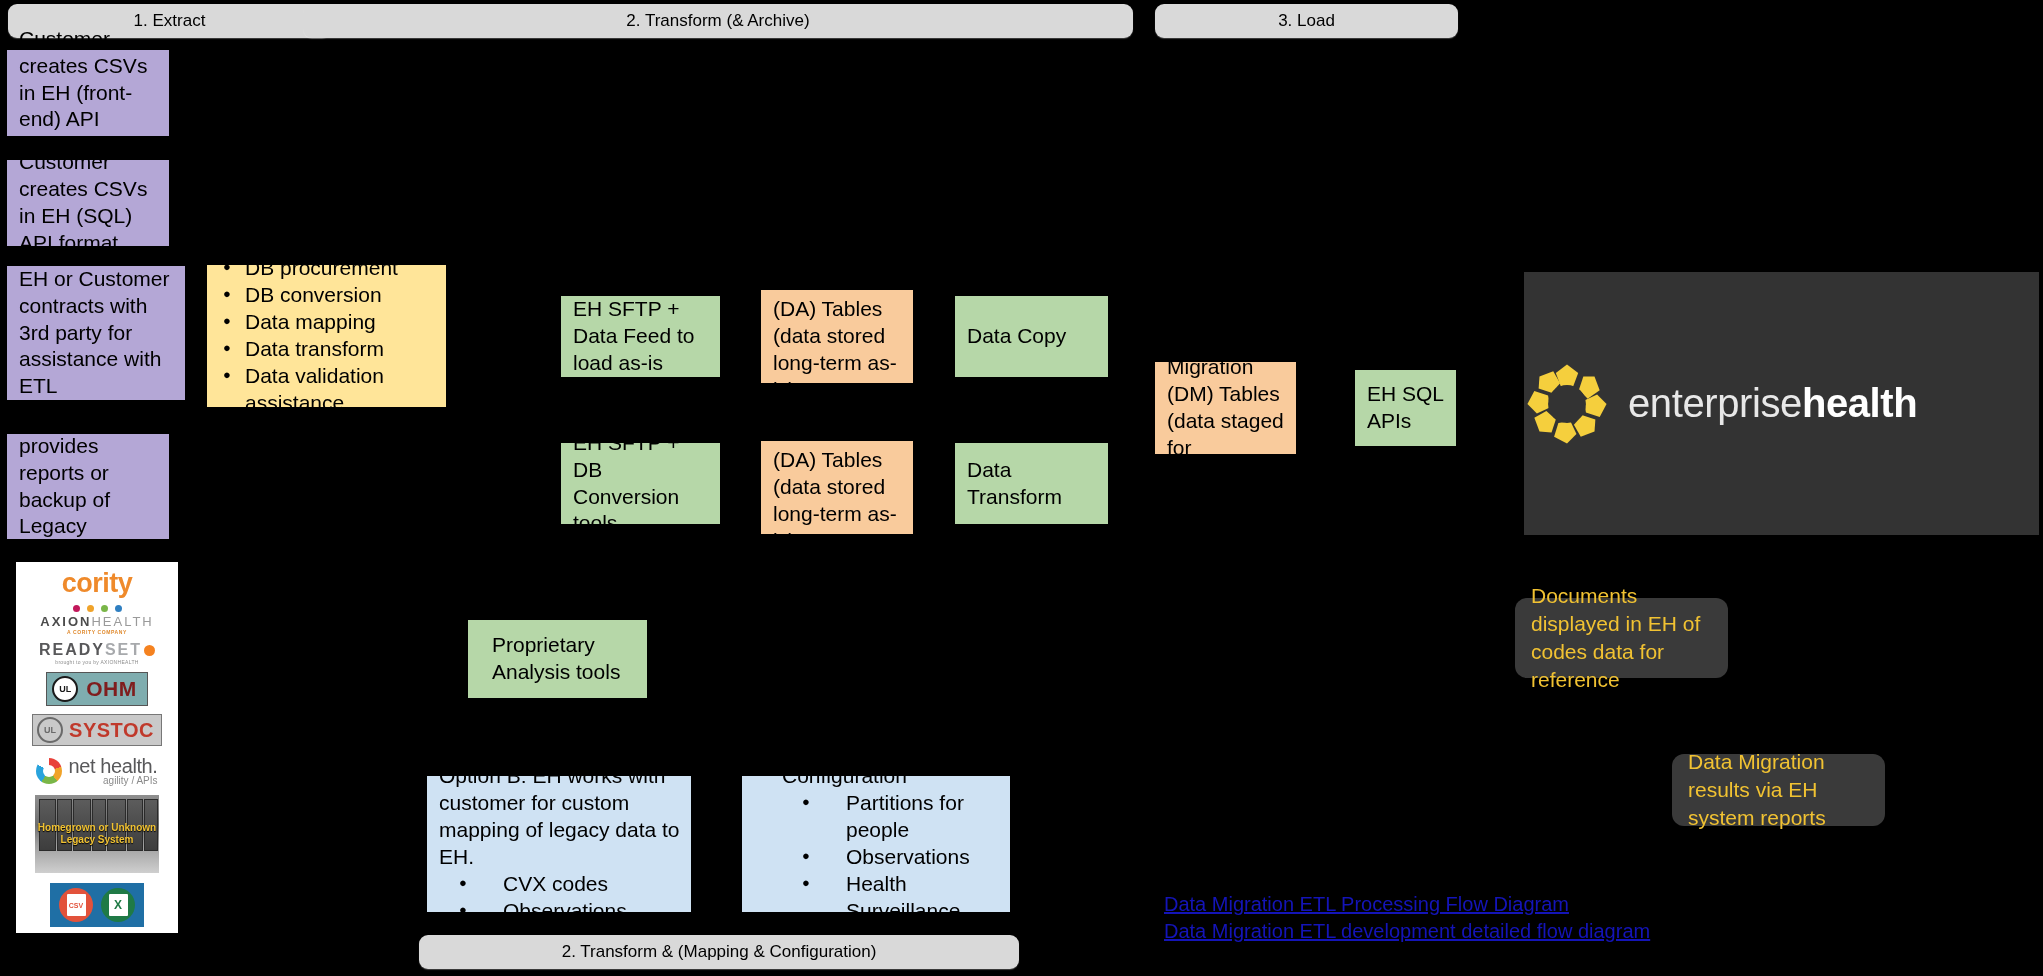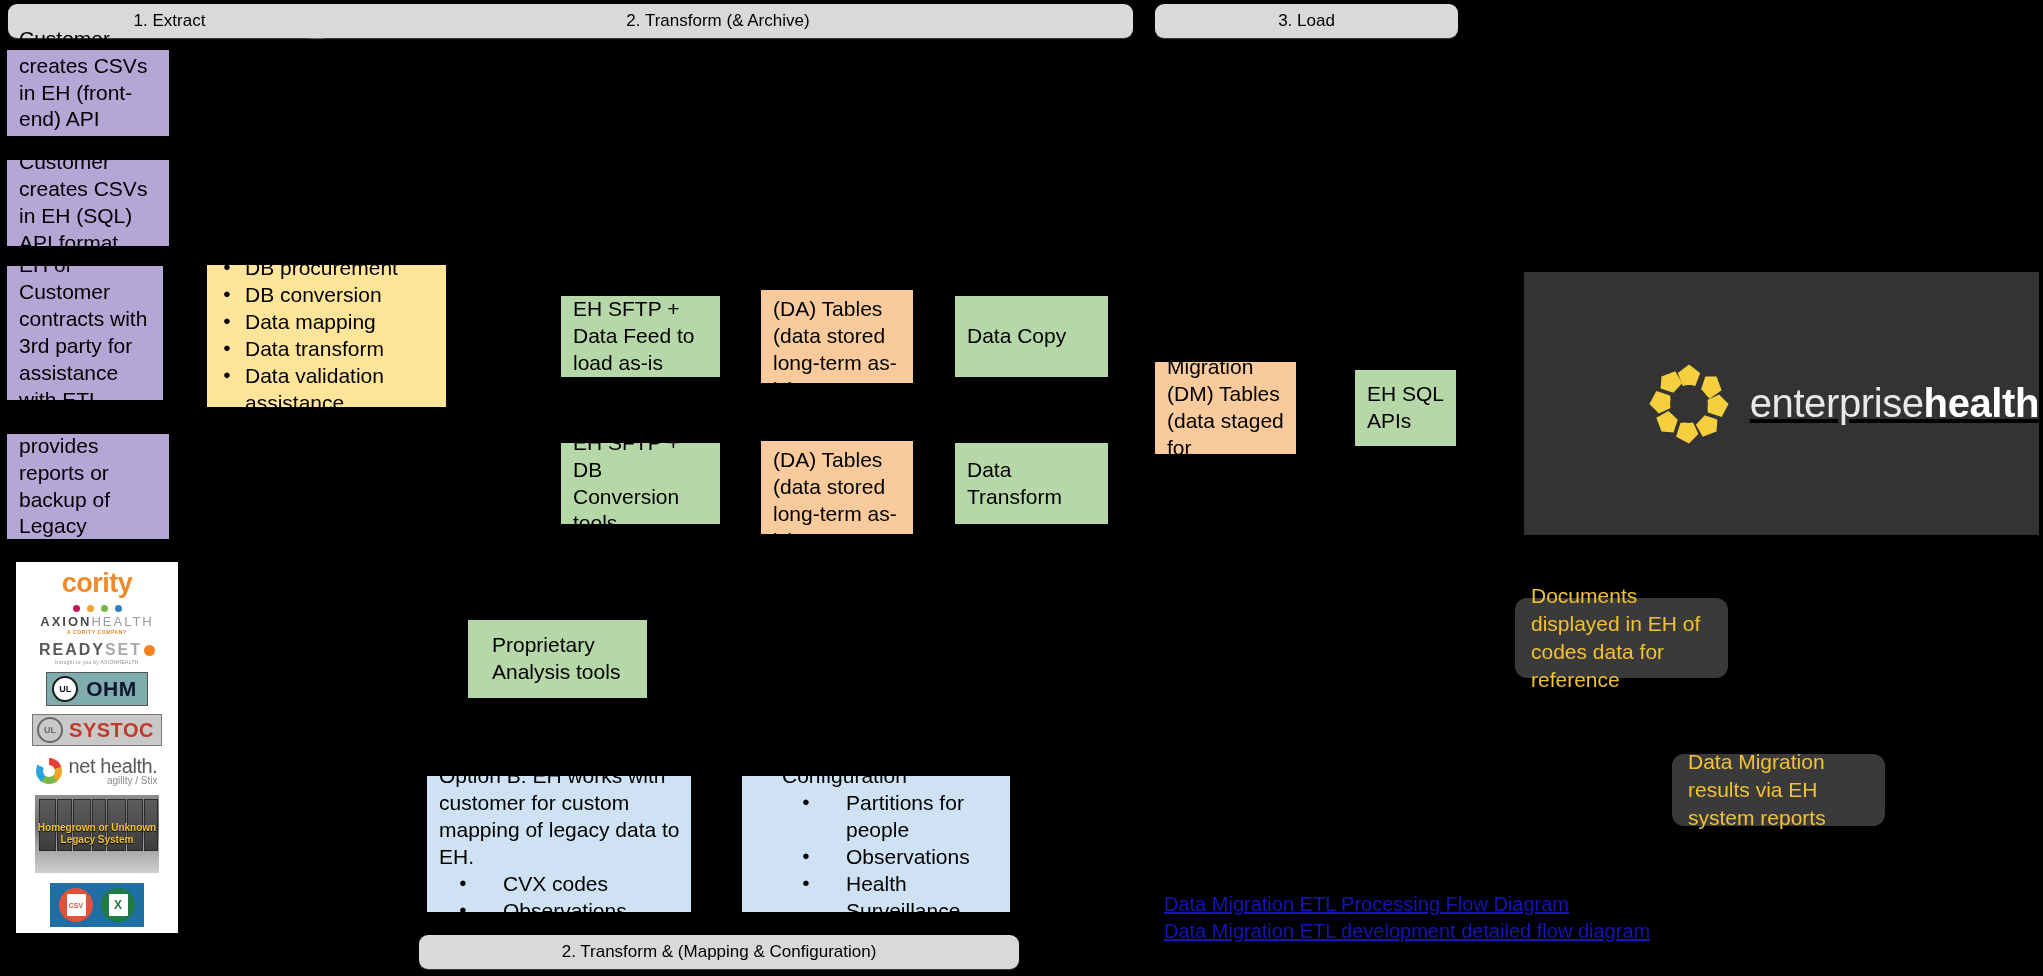--- a/index.html
+++ b/index.html
@@ -85,22 +85,21 @@
     flex-direction: column;
     justify-content: center;
     white-space: pre-line;
   }
 
   
   .eh-panel {
     background: #333333;
     display: flex;
     align-items: center;
-    justify-content: flex-end;
-    text-decoration: underline;
+    justify-content: flex-start;
   }
   .eh-lockup { display: flex; align-items: center; gap: 18px; }
   .eh-word {
     font-size: 40px;
     letter-spacing: -0.4px;
     white-space: nowrap;
   }
   .eh-word .light { color: #e8e8e8; font-weight: 400; }
   .eh-word .bold  { color: #ffffff; font-weight: 700; }
 
@@ -157,21 +156,21 @@
   .lg-ohm {
     margin-top: 7px; background: #7fadaf; border: 1px solid #555;
     padding: 3px 10px 3px 5px; display: flex; align-items: center; gap: 8px;
   }
   .ul-mark {
     width: 22px; height: 22px; border-radius: 50%;
     border: 2px solid #1a1a1a; background: #ffffff;
     display: flex; align-items: center; justify-content: center;
     font-size: 9px; font-weight: 700; color: #1a1a1a;
   }
-  .lg-ohm-txt { font-size: 21px; font-weight: 700; color: #0f172a; letter-spacing: 0.5px; }
+  .lg-ohm-txt { font-size: 21px; font-weight: 700; color: #7f1d1d; letter-spacing: 0.5px; }
   .lg-systoc {
     margin-top: 8px; background: #c9c9c9; border: 1px solid #777;
     padding: 2px 7px 2px 4px; display: flex; align-items: center; gap: 6px;
   }
   .lg-systoc .ul-mark { border-color:#6a6a6a; color:#6a6a6a; background:#c9c9c9;}
   .lg-systoc-txt { font-size: 20px; font-weight: 700; color: #c0392b; letter-spacing: 0.5px; }
   .lg-nethealth {
     margin-top: 10px; display: flex; align-items: center; gap: 6px;
   }
   .nh-ring {
@@ -241,21 +240,21 @@
   </div>
 
   <div class="abs box purple" style="left:7px; top:50px; width:162px; height:86px;">
     <div class="lines">Customer creates CSVs in EH (front-end) API format</div>
   </div>
 
   <div class="abs box purple" style="left:7px; top:160px; width:162px; height:86px;">
     <div class="lines">Customer creates CSVs in EH (SQL) API format</div>
   </div>
 
-  <div class="abs box purple" style="left:7px; top:266px; width:156px; height:134px;">
+  <div class="abs box purple" style="left:7px; top:266px; width:178px; height:134px;">
     <div class="lines">EH or Customer contracts with 3rd party for assistance with ETL</div>
   </div>
 
   <div class="abs box purple" style="left:7px; top:434px; width:162px; height:105px;">
     <div class="lines">Customer provides reports or backup of Legacy System</div>
   </div>
 
   <div class="abs logo-collage" style="left:16px; top:562px; width:162px; height:371px;">
 
     <div class="lg-cority">cority</div>
@@ -285,21 +284,21 @@
 
     <div class="lg-systoc">
       <span class="ul-mark">UL</span>
       <span class="lg-systoc-txt">SYSTOC</span>
     </div>
 
     <div class="lg-nethealth">
       <span class="nh-ring"></span>
       <span class="nh-text">
         <span class="nh-main" style="display:block">net health.</span>
-        <span class="nh-sub" style="display:block">agility / Stix</span>
+        <span class="nh-sub" style="display:block">agility / APIs</span>
       </span>
     </div>
 
     <div class="lg-legacy">
       <span class="rack" style="left:4px;  width:15px;"></span>
       <span class="rack" style="left:22px; width:13px;"></span>
       <span class="rack" style="left:38px; width:16px;"></span>
       <span class="rack" style="left:57px; width:12px;"></span>
       <span class="rack" style="left:72px; width:17px;"></span>
       <span class="rack" style="left:92px; width:14px;"></span>

